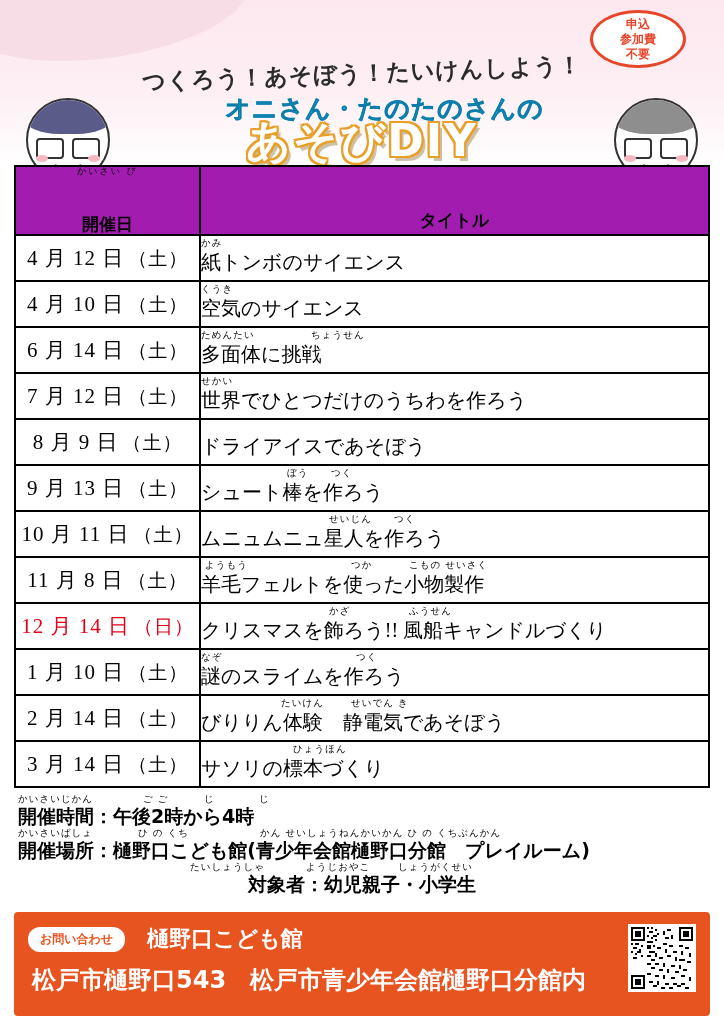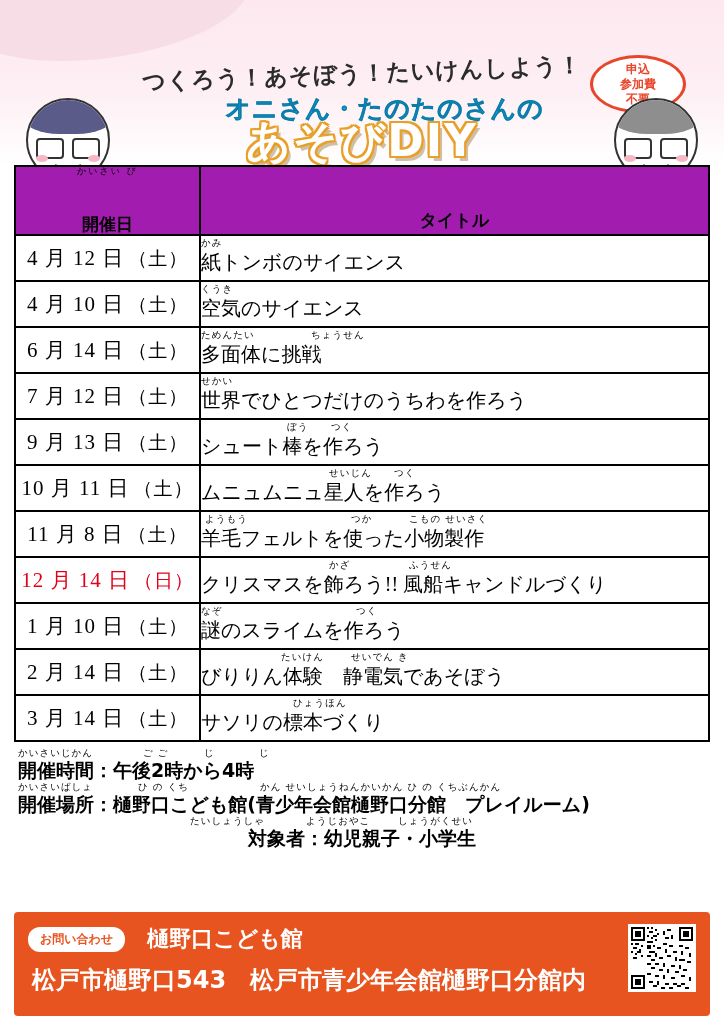--- a/index.html
+++ b/index.html
@@ -85,21 +85,20 @@
     color: #e8462b;
     font-family: "DejaVu Sans", sans-serif;
     font-size: 12px;
     font-weight: bold;
     line-height: 1.25;
     display: flex;
     flex-direction: column;
     align-items: center;
     justify-content: center;
     background: #ffffff;
-    margin-top: 45px;
   }
 
   
   .face {
     position: absolute;
     width: 84px; height: 84px;
     border-radius: 50%;
     background: #ffffff;
     border: 2.5px solid #333;
     overflow: hidden;
@@ -356,20 +355,26 @@
           <tr>
             <td class="date-cell"><span class="d-main">6 月 14 日</span><span class="d-dow">（土）</span></td>
             <td class="title-cell">
               <span class="title-line">多面体に挑戦<span class="rt" style="left: 0px;">ためんたい</span><span class="rt" style="left: 110px;">ちょうせん</span></span>
             </td>
           </tr>
           <tr>
             <td class="date-cell"><span class="d-main">7 月 12 日</span><span class="d-dow">（土）</span></td>
             <td class="title-cell">
               <span class="title-line">世界でひとつだけのうちわを作ろう<span class="rt" style="left: 0px;">せかい</span></span>
+            </td>
+          </tr>
+          <tr>
+            <td class="date-cell"><span class="d-main">8 月  9 日</span><span class="d-dow">（土）</span></td>
+            <td class="title-cell">
+              <span class="title-line">ドライアイスであそぼう</span>
             </td>
           </tr>
           <tr>
             <td class="date-cell"><span class="d-main">9 月 13 日</span><span class="d-dow">（土）</span></td>
             <td class="title-cell">
               <span class="title-line">シュート棒を作ろう<span class="rt" style="left: 86px;">ぼう</span><span class="rt" style="left: 130px;">つく</span></span>
             </td>
           </tr>
           <tr>
             <td class="date-cell"><span class="d-main">10 月 11 日</span><span class="d-dow">（土）</span></td>

